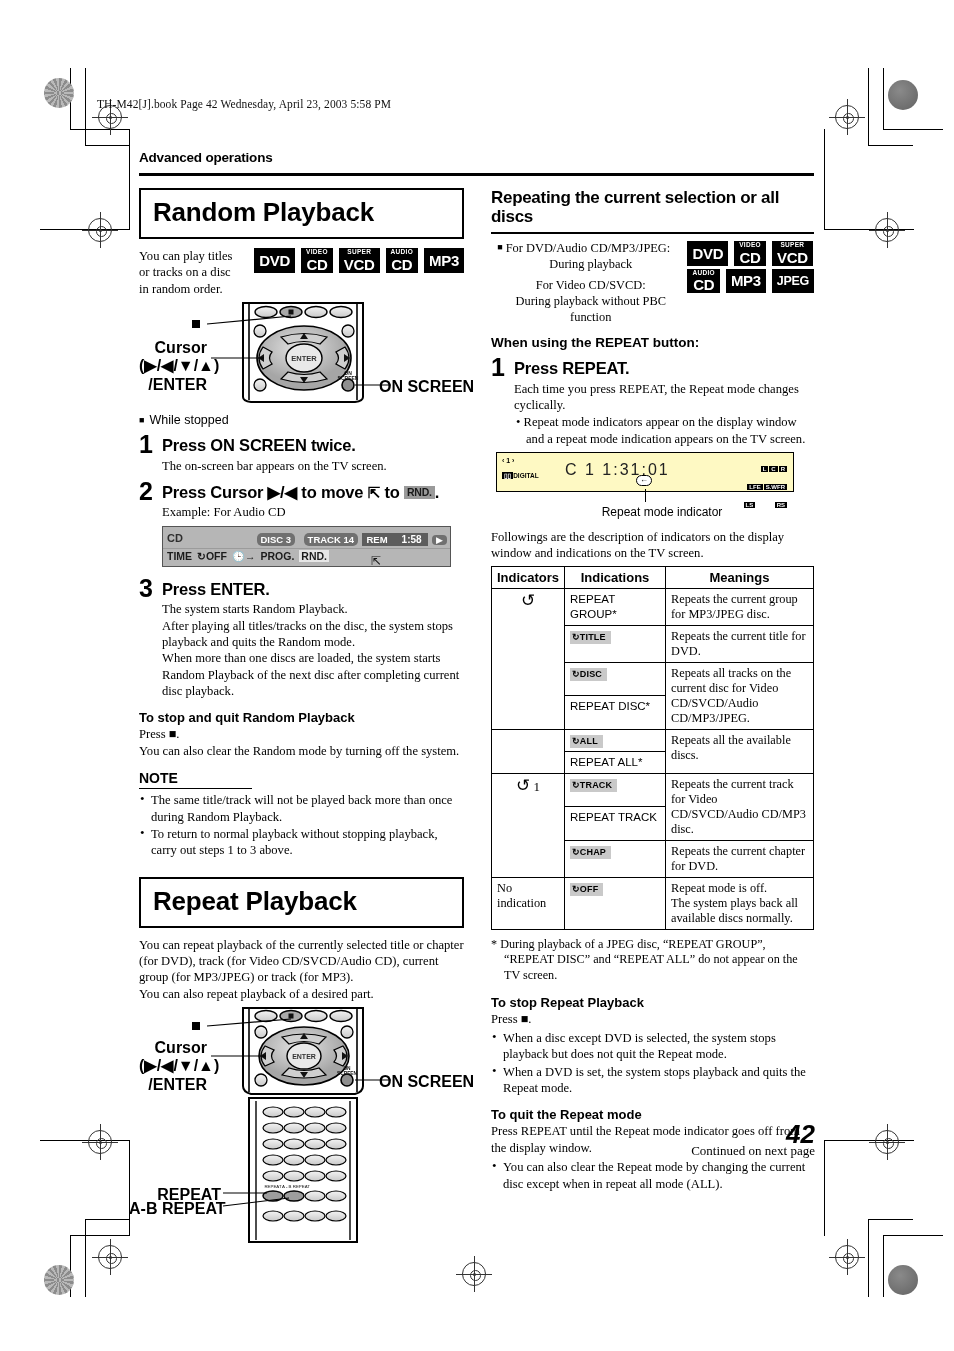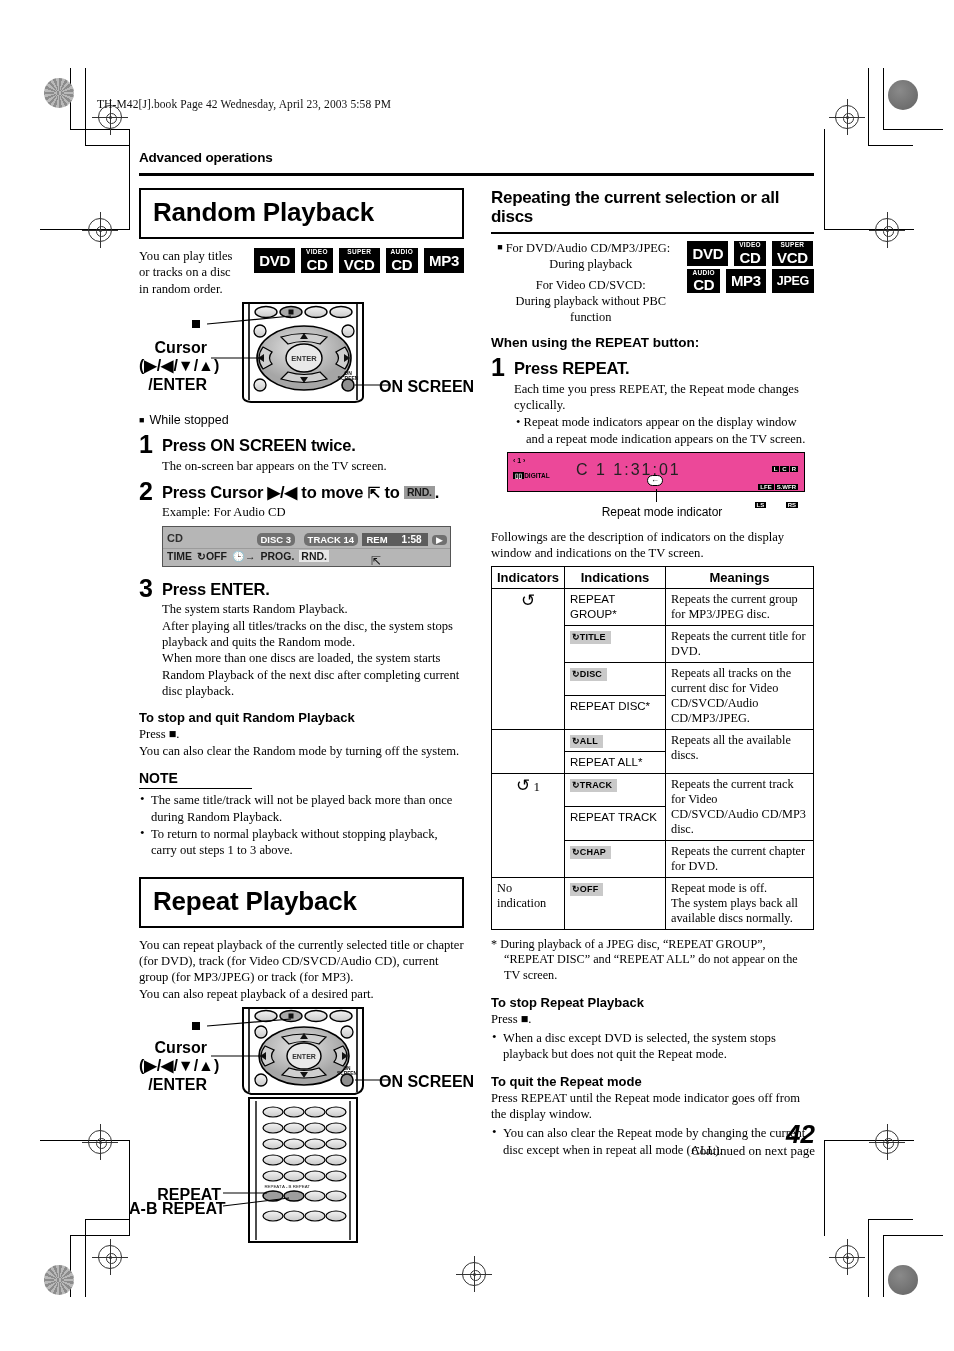--- a/index.html
+++ b/index.html
@@ -106,21 +106,21 @@
   ul.dots li{font-size:12.6px;line-height:1.30;padding-left:12px;position:relative;
       margin-bottom:1px;}
   ul.dots li:before{content:"\2022";position:absolute;left:1px;top:-1px;font-size:13px;}
 
   
   .remote-wrap{position:relative;margin-top:4px;height:auto;}
   .cal{position:absolute;font-family:"Liberation Sans",sans-serif;
       font-weight:bold;font-size:16px;white-space:nowrap;}
 
   
-  .dispfig{border:1.5px solid #000;background:#ec4899;margin:5px 0 0 16px;
+  .dispfig{border:1.5px solid #000;background:#fef9c3;margin:5px 0 0 5px;
       width:296px;height:38px;position:relative;}
   .dispfig .dtxt{position:absolute;font-family:"Liberation Sans",sans-serif;}
   .seg{font-family:"DejaVu Sans Mono",monospace;font-size:16px;color:#000;
       letter-spacing:2px;}
   .miniblk{display:inline-block;background:#000;color:#fff;font-size:6px;
       font-weight:bold;padding:0 2px;margin:0 1px 1px 0;
       font-family:"Liberation Sans",sans-serif;}
   .caption{font-family:"Liberation Sans",sans-serif;font-size:12px;
       text-align:center;margin-left:23px;width:296px;}
 
@@ -646,20 +646,21 @@
         </tr>
       </tbody>
     </table>
 
     <div class="footnote">* During playback of a JPEG disc, “REPEAT GROUP”, “REPEAT DISC” and “REPEAT ALL” do not appear on the TV screen.</div>
 
     <h3 class="sub">To stop Repeat Playback</h3>
     <p class="bodytxt">Press ■.</p>
     <ul class="dots">
       <li>When a disc except DVD is selected, the system stops playback but does not quit the Repeat mode.</li>
+      <li>When a DVD is set, the system stops playback and quits the Repeat mode.</li>
     </ul>
 
     <h3 class="sub">To quit the Repeat mode</h3>
     <p class="bodytxt">Press REPEAT until the Repeat mode indicator goes off from the display window.</p>
     <ul class="dots">
       <li>You can also clear the Repeat mode by changing the current disc except when in repeat all mode (ALL).</li>
     </ul>
 
   </div>
 

